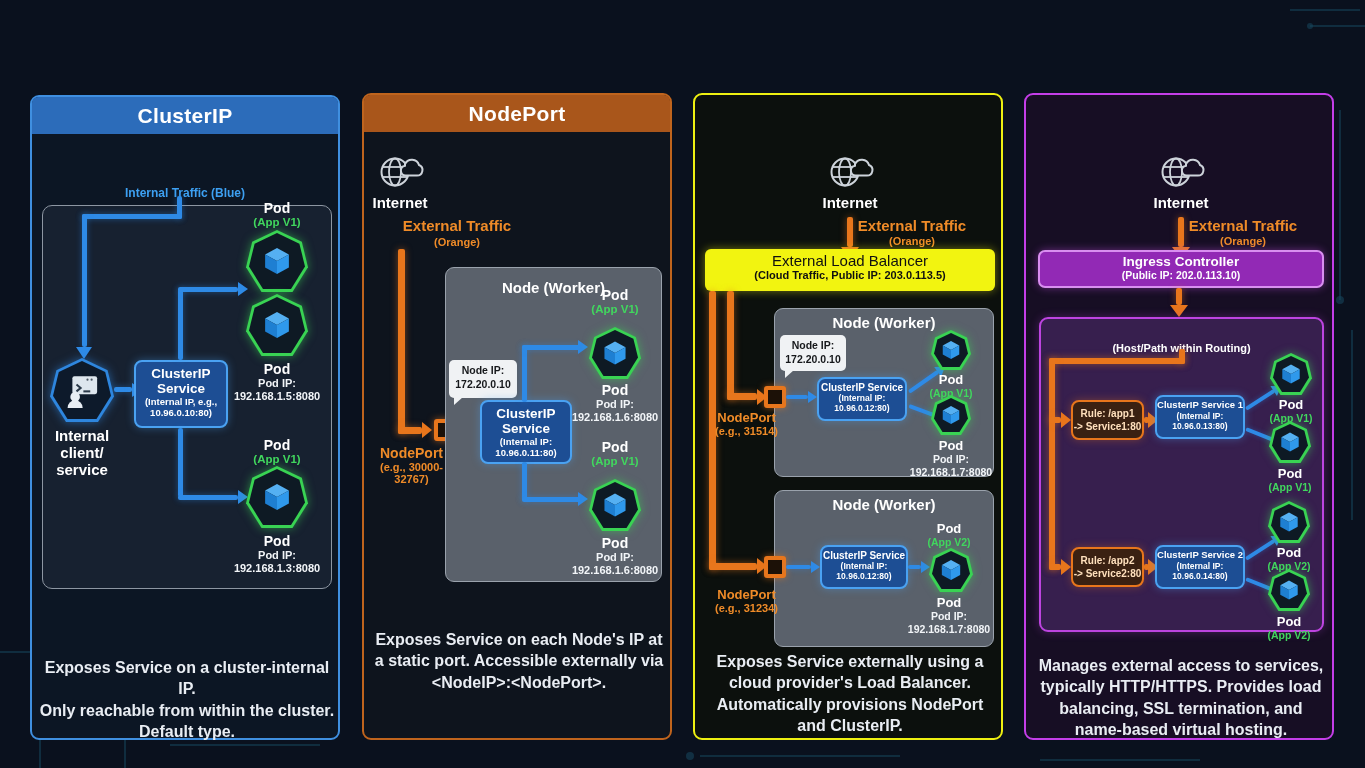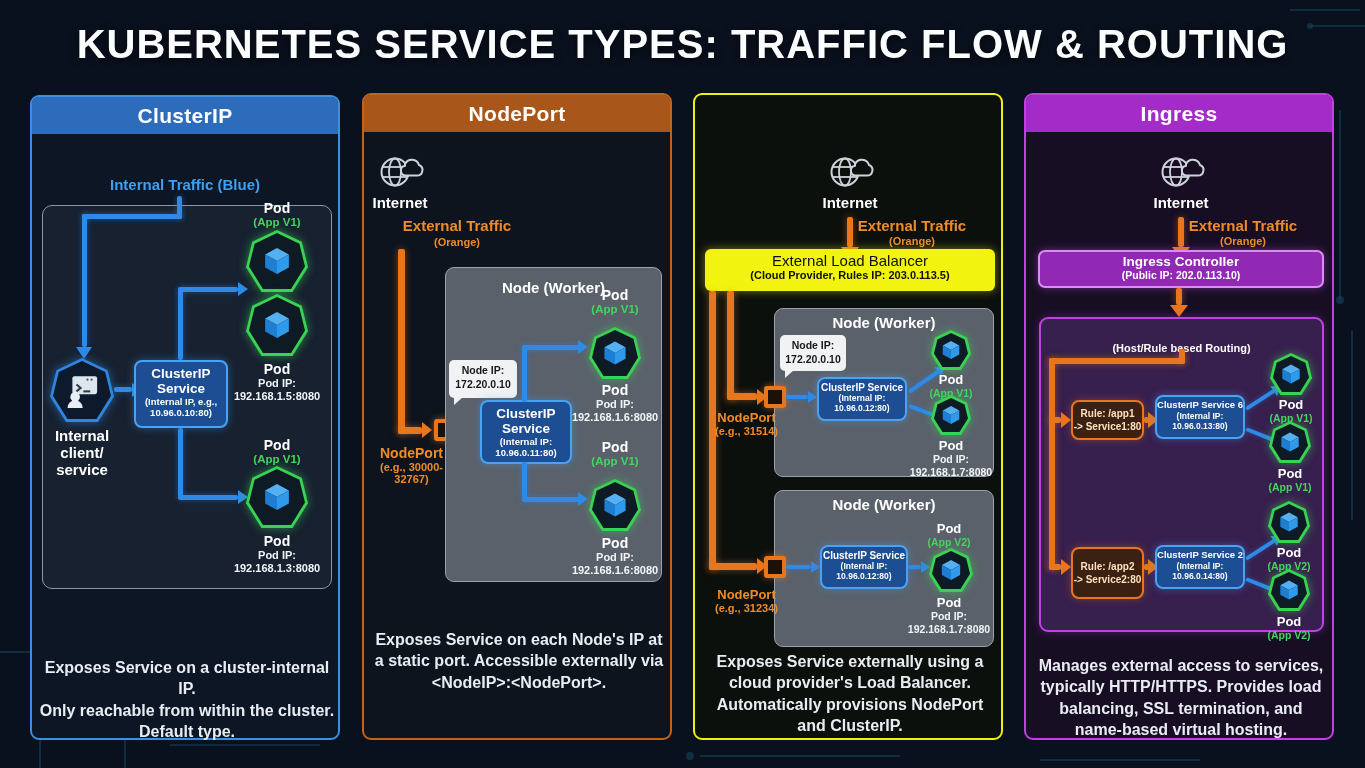--- a/index.html
+++ b/index.html
@@ -92,26 +92,25 @@
       <rect x="240" y="695" width="8" height="8"></rect>
         <rect x="254" y="695" width="8" height="8"></rect>
       <rect x="240" y="709" width="8" height="8"></rect>
       <circle cx="95" cy="652" r="4"></circle>
         <circle cx="1340" cy="300" r="4"></circle>
         <circle cx="690" cy="756" r="4"></circle>
       <circle cx="1310" cy="26" r="3"></circle>
     </g>
   </svg>
 
-  <div class="title">KUBERNETES SERVICE TYPES: TRAFFIC FLOW &amp; ROUTING</div>
 
   <section class="col" id="col1">
     <header class="col-header">ClusterIP</header>
 
-    <div class="lab blue-txt" style="left:0;right:0;top:79px;font-size:15px">Internal Traffic (Blue)</div>
+    <div class="lab blue-txt" style="left:0;right:0;top:89px;font-size:12px">Internal Traffic (Blue)</div>
 
     <div class="cluster"></div>
 
     <div class="blue-ln" style="left:145px;top:99px;width:5px;height:23px"></div>
     <div class="blue-ln" style="left:50px;top:117px;width:100px;height:5px"></div>
     <div class="blue-ln" style="left:50px;top:117px;width:5px;height:133px"></div>
     <div class="ar ar-d-b" style="left:44px;top:250px"></div>
 
     <div class="pod" style="left:18px;top:261px;width:64px;height:64px;filter:drop-shadow(0 0 5px rgba(46,134,222,.6))">
       <div class="client-out"></div>
@@ -300,21 +299,21 @@
     </svg>
     <div class="lab" style="left:95px;top:99px;width:120px;font-size:15px;font-weight:bold">Internet</div>
 
     <div class="org-ln" style="left:152px;top:122px;width:6px;height:30px"></div>
     <div class="ar ar-d-o" style="left:146px;top:152px"></div>
     <div class="lab org-txt" style="left:152px;top:122px;width:130px;font-size:15px">External Traffic</div>
     <div class="lab org-txt" style="left:152px;top:140px;width:130px;font-size:11px">(Orange)</div>
 
     <div class="ylw-box" style="left:10px;top:154px;width:290px;height:42px">
       <div style="font-weight:normal;font-size:15px">External Load Balancer</div>
-      <div style="font-weight:bold;font-size:11px">(Cloud Provider, Rules IP: 203.0.113.5)</div>
+      <div style="font-weight:bold;font-size:11px">(Cloud Traffic, Public IP: 203.0.113.5)</div>
     </div>
 
     <div class="org-ln" style="left:14px;top:196px;width:7px;height:279px"></div>
     <div class="org-ln" style="left:32px;top:196px;width:7px;height:109px"></div>
     <div class="org-ln" style="left:32px;top:298px;width:30px;height:7px"></div>
     <div class="ar ar-r-o" style="left:62px;top:294px"></div>
     <div class="org-ln" style="left:14px;top:468px;width:48px;height:7px"></div>
     <div class="ar ar-r-o" style="left:62px;top:463px"></div>
 
     <div class="nodebox" style="left:79px;top:213px;width:220px;height:169px"></div>
@@ -398,21 +397,20 @@
 192.168.1.7:8080</div>
     </div>
 
     <div class="desc pre" style="top:556px">Exposes Service externally using a
 cloud provider's Load Balancer.
 Automatically provisions NodePort
 and ClusterIP.</div>
   </section>
 
   <section class="col" id="col4">
-    <header class="col-header">Ingress</header>
 
     <svg class="abs" style="left:132px;top:50px" width="50" height="46" viewBox="0 0 50 46">
       <circle cx="18" cy="27" r="13.5" fill="none" stroke="#cdd3da" stroke-width="2"></circle>
       <ellipse cx="18" cy="27" rx="6" ry="13.5" fill="none" stroke="#cdd3da" stroke-width="1.8"></ellipse>
       <line x1="5.5" y1="22" x2="30.5" y2="22" stroke="#cdd3da" stroke-width="1.8"></line>
       <line x1="5.5" y1="32" x2="30.5" y2="32" stroke="#cdd3da" stroke-width="1.8"></line>
       <path d="M28 19 a7.5 7.5 0 0 1 14 1 a5.5 5.5 0 0 1 -2 10.6 l-11.5 0 a5 5 0 0 1 -0.5 -9.9 z" style="fill:var(--body)" stroke="#cdd3da" stroke-width="2"></path>
     </svg>
     <div class="lab" style="left:95px;top:99px;width:120px;font-size:15px;font-weight:bold">Internet</div>
 
@@ -423,36 +421,36 @@
 
     <div class="pur-box" style="left:12px;top:155px;width:286px;height:38px">
       <div style="font-weight:bold;font-size:13.5px">Ingress Controller</div>
       <div style="font-weight:bold;font-size:10.5px">(Public IP: 202.0.113.10)</div>
     </div>
 
     <div class="org-ln" style="left:150px;top:193px;width:6px;height:17px"></div>
     <div class="ar ar-d-o" style="left:144px;top:210px"></div>
 
     <div class="rules" style="left:13px;top:222px;width:285px;height:315px"></div>
-    <div class="lab" style="left:13px;top:247px;width:285px;font-weight:bold;font-size:11px">(Host/Rule based Routing)</div>
+    <div class="lab" style="left:13px;top:247px;width:285px;font-weight:bold;font-size:11px">(Host/Path within Routing)</div>
 
     <div class="org-ln" style="left:153px;top:254px;width:6px;height:15px"></div>
     <div class="org-ln" style="left:23px;top:263px;width:136px;height:6px"></div>
     <div class="org-ln" style="left:23px;top:263px;width:6px;height:212px"></div>
     <div class="org-ln" style="left:23px;top:322px;width:12px;height:6px"></div>
     <div class="ar ar-r-o" style="left:35px;top:317px"></div>
     <div class="org-ln" style="left:23px;top:469px;width:12px;height:6px"></div>
     <div class="ar ar-r-o" style="left:35px;top:464px"></div>
 
     <div class="rulebox pre" style="left:45px;top:305px;width:73px;height:40px">Rule: /app1
 -&gt; Service1:80</div>
     <div class="org-ln" style="left:118px;top:322px;width:5px;height:6px"></div>
     <div class="ar ar-r-o" style="left:122px;top:317px"></div>
     <div class="svc" style="left:129px;top:300px;width:90px;height:44px;padding-top:3px">
-      <div class="t" style="font-size:9.5px">ClusterIP Service 6</div>
+      <div class="t" style="font-size:9.5px">ClusterIP Service 1</div>
       <div class="s pre" style="font-size:8.5px">(Internal IP:
 10.96.0.13:80)</div>
     </div>
     <div class="diag" style="left:220px;top:312px;width:34px;transform:rotate(-33deg)"></div>
     <div class="diag" style="left:220px;top:332px;width:30px;transform:rotate(22deg)"></div>
     <div class="pod" style="left:244px;top:258px;width:42px;height:42px">
       <div class="pod-out"></div>
         <div class="pod-in"></div>
       <svg class="cube" width="19" height="20" viewBox="0 0 24 25">
         <polygon points="12,0.5 23,6.5 12,12.5 1,6.5" fill="#55b0f2"></polygon>
@@ -471,21 +469,21 @@
         <polygon points="12,0.5 23,6.5 12,12.5 1,6.5" fill="#55b0f2"></polygon>
           <polygon points="1,6.5 12,12.5 12,24.5 1,18.5" fill="#1e7fd2"></polygon>
           <polygon points="23,6.5 12,12.5 12,24.5 23,18.5" fill="#2f99ec"></polygon>
       </svg>
     </div>
     <div class="lab" style="left:204px;top:371px;width:120px">
       <div class="podlab-t" style="font-size:13px">Pod</div>
       <div class="podlab-app" style="font-size:10.5px">(App V1)</div>
     </div>
 
-    <div class="rulebox pre" style="left:45px;top:452px;width:73px;height:52px">Rule: /app2
+    <div class="rulebox pre" style="left:45px;top:452px;width:73px;height:40px">Rule: /app2
 -&gt; Service2:80</div>
     <div class="org-ln" style="left:118px;top:469px;width:5px;height:6px"></div>
     <div class="ar ar-r-o" style="left:122px;top:464px"></div>
     <div class="svc" style="left:129px;top:450px;width:90px;height:44px;padding-top:3px">
       <div class="t" style="font-size:9.5px">ClusterIP Service 2</div>
       <div class="s pre" style="font-size:8.5px">(Internal IP:
 10.96.0.14:80)</div>
     </div>
     <div class="diag" style="left:220px;top:462px;width:34px;transform:rotate(-33deg)"></div>
     <div class="diag" style="left:220px;top:482px;width:30px;transform:rotate(22deg)"></div>

